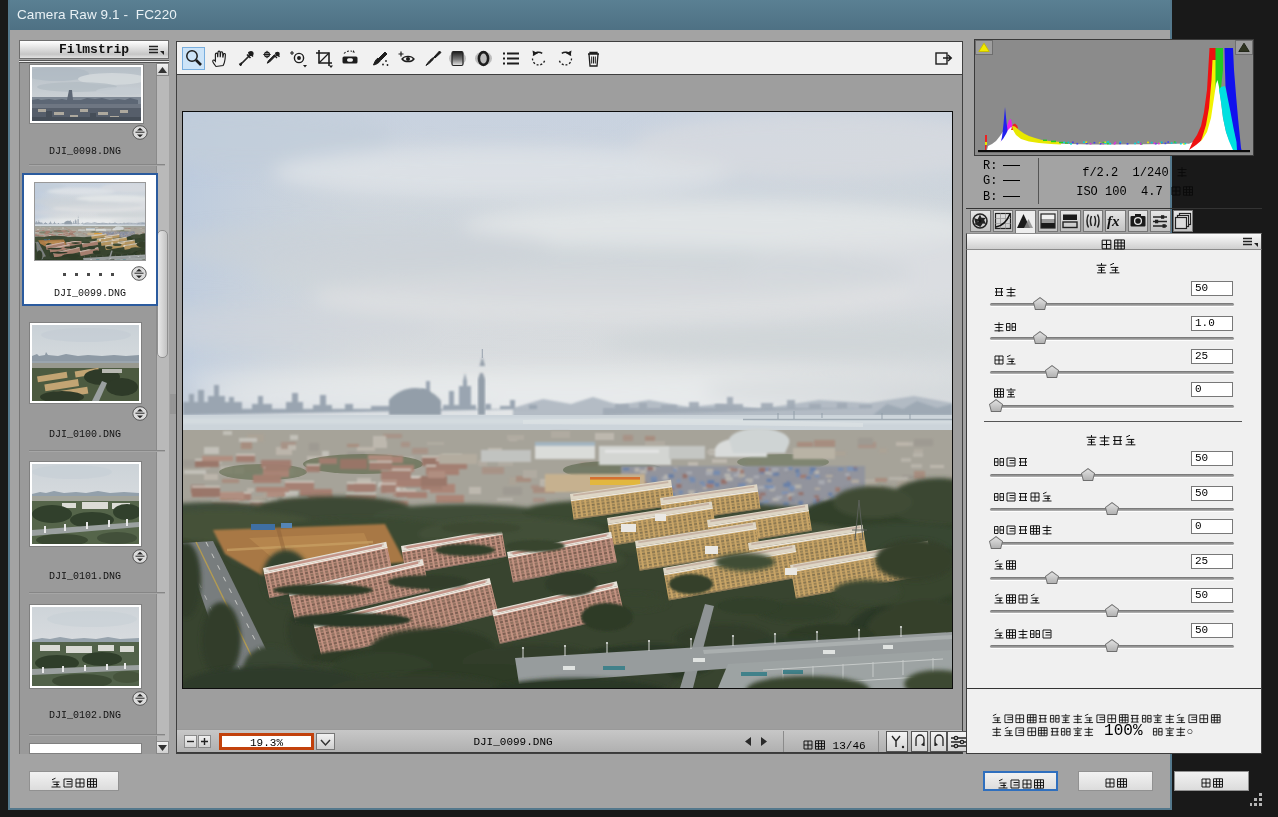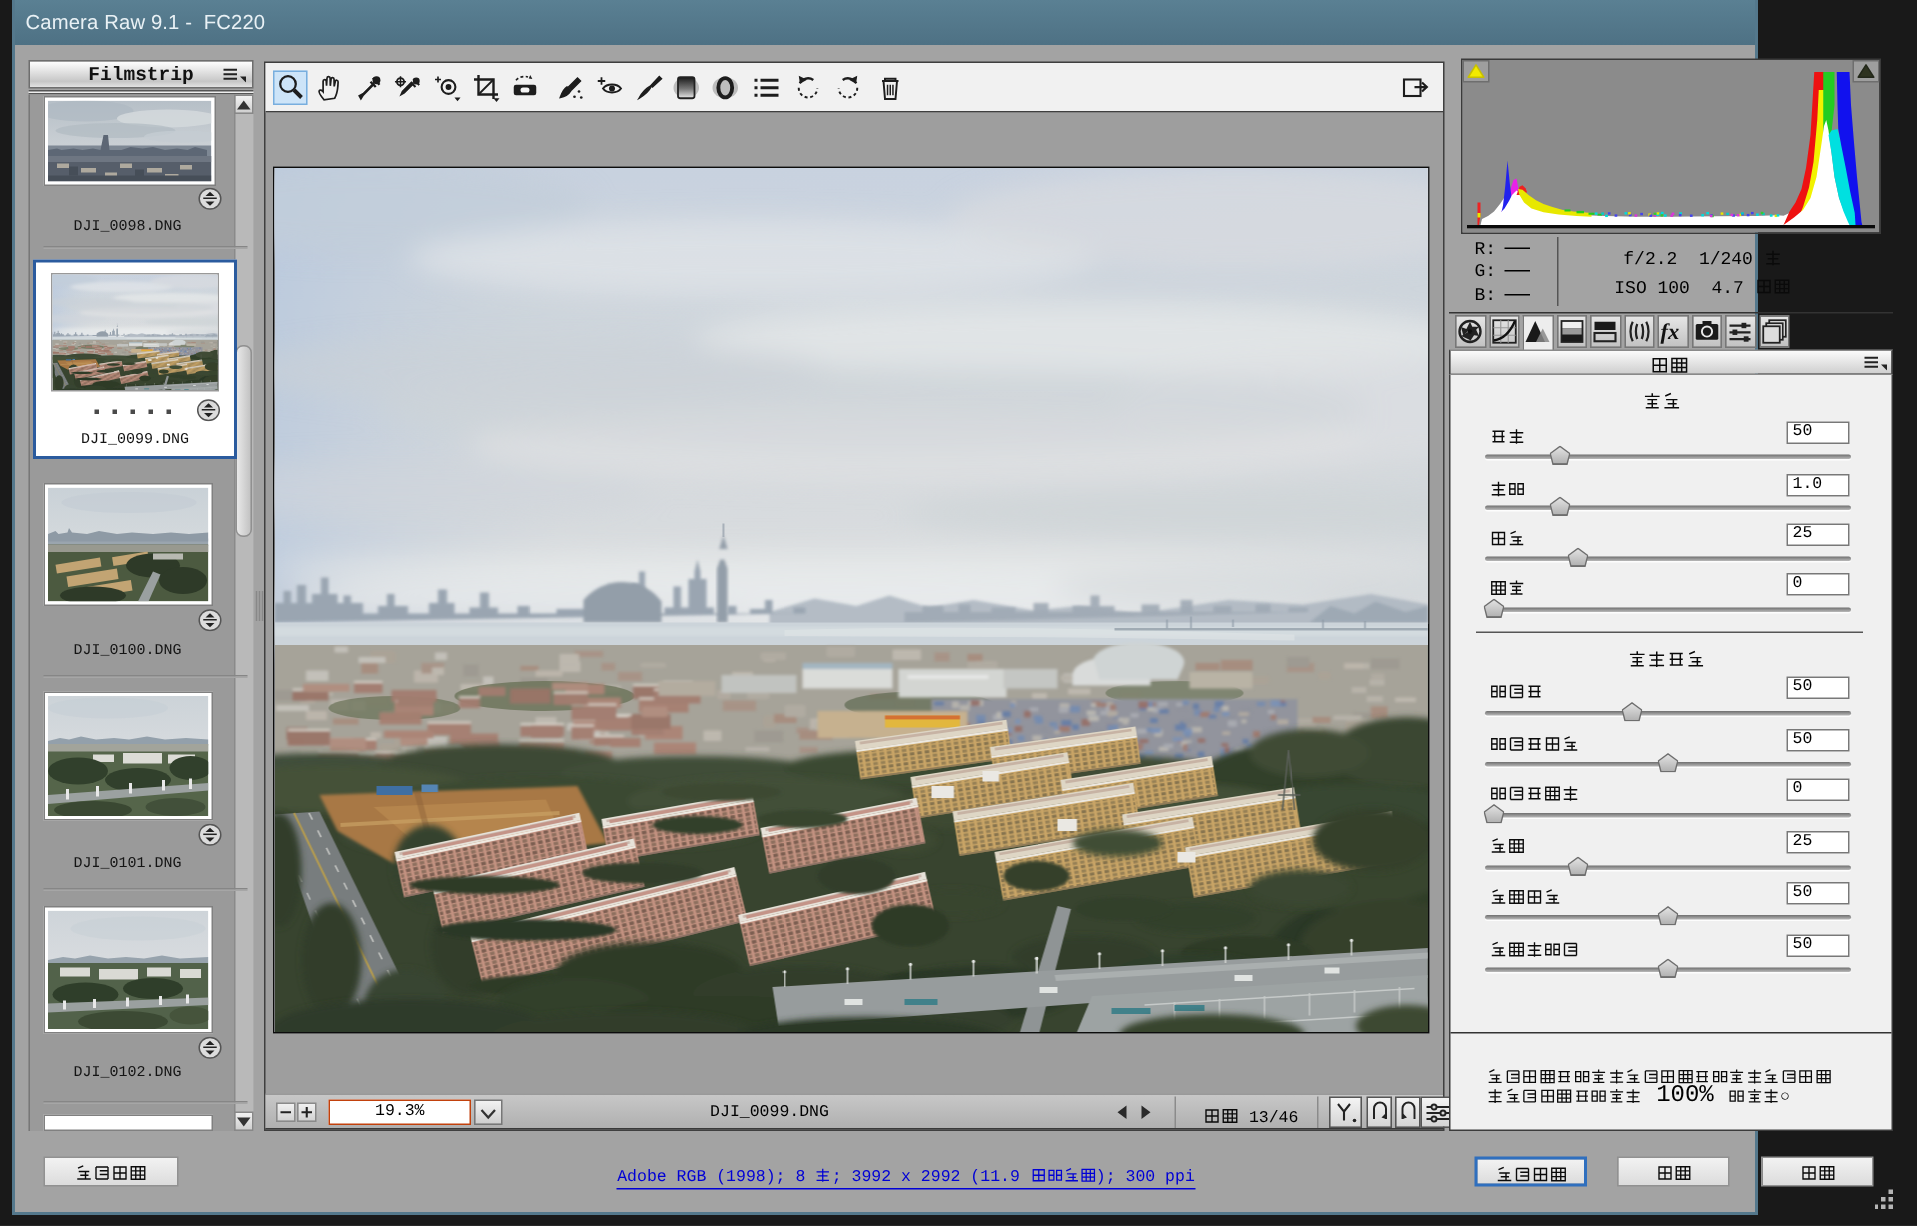--- a/index.html
+++ b/index.html
@@ -1258,21 +1258,21 @@
 </div>
       </div>
 <div class="abs" style="left:174px;top:735px;width:13px;height:13px;background:linear-gradient(#f0f0f0,#d2d2d2);border:1px solid #8a8a8a"></div>
 <svg class="abs" style="left:174px;top:735px" width="13" height="13">
         <path d="M3 6.5h7" stroke="#222" stroke-width="1.4"></path>
       </svg>
 <div class="abs" style="left:188px;top:735px;width:13px;height:13px;background:linear-gradient(#f0f0f0,#d2d2d2);border:1px solid #8a8a8a"></div>
 <svg class="abs" style="left:188px;top:735px" width="13" height="13">
         <path d="M3 6.5h7M6.5 3v7" stroke="#222" stroke-width="1.4"></path>
       </svg>
-<div class="abs mono" style="left:209px;top:733px;width:95px;height:17px;background:#fff;border:1px solid #c2410c;
+<div class="abs mono" style="left:209px;top:733px;width:95px;height:17px;background:#fff;border:3px solid #c2410c;
  font-size:11px;text-align:center;line-height:15px">19.3%</div>
 <div class="abs" style="left:306px;top:733px;width:19px;height:17px;background:linear-gradient(#f2f2f2,#cfcfcf);border:1px solid #777"></div>
 <svg class="abs" style="left:308px;top:738px" width="15" height="9">
         <path d="M3 2l4.5 5L12 2" stroke="#333" stroke-width="1.5" fill="none"></path>
       </svg>
 <div class="abs mono" style="left:403px;top:736px;width:200px;font-size:11px;text-align:center;color:#000">DJI_0099.DNG</div>
 
 <svg class="abs" style="left:731px;top:735px" width="14" height="13">
         <path d="M10 2L4 6.5l6 4.5z" fill="#2a2a2a"></path>
       </svg>
@@ -1655,32 +1655,20 @@
         </svg><span style="font-size:11px">○</span></div>
       <div class="btn" style="left:19px;top:771px;width:90px;height:20px;padding-top:1px"><svg class="zh " width="12" height="12" viewBox="0 0 12 12">
           <use href="#ze"></use>
         </svg><svg class="zh " width="12" height="12" viewBox="0 0 12 12">
           <use href="#zh2"></use>
         </svg><svg class="zh " width="12" height="12" viewBox="0 0 12 12">
           <use href="#zc"></use>
         </svg><svg class="zh " width="12" height="12" viewBox="0 0 12 12">
           <use href="#zf"></use>
         </svg></div>
-      <div class="abs" style="left:364px;top:774px;width:460px;text-align:center;white-space:nowrap">
-<span class="mono zhl" style="font-size:11px;color:#0000d6;border-bottom:1px solid #0000d6;padding-bottom:1px">Adobe RGB (1998); 8 <svg class="zh " width="11" height="11" viewBox="0 0 12 12">
-            <use href="#zb"></use>
-          </svg>;  3992 x 2992 (11.9 <svg class="zh " width="11" height="11" viewBox="0 0 12 12">
-            <use href="#zc"></use>
-          </svg><svg class="zh " width="11" height="11" viewBox="0 0 12 12">
-            <use href="#zd"></use>
-          </svg><svg class="zh " width="11" height="11" viewBox="0 0 12 12">
-            <use href="#ze"></use>
-          </svg><svg class="zh " width="11" height="11" viewBox="0 0 12 12">
-            <use href="#zf"></use>
-          </svg>); 300 ppi</span></div>
       <div class="btn" style="left:973px;top:771px;width:75px;height:20px;padding-top:1px;
  border:2px solid #2f6fbe"><svg class="zh " width="12" height="12" viewBox="0 0 12 12">
           <use href="#ze"></use>
         </svg><svg class="zh " width="12" height="12" viewBox="0 0 12 12">
           <use href="#zh2"></use>
         </svg><svg class="zh " width="12" height="12" viewBox="0 0 12 12">
           <use href="#zc"></use>
         </svg><svg class="zh " width="12" height="12" viewBox="0 0 12 12">
           <use href="#zf"></use>
         </svg></div>

